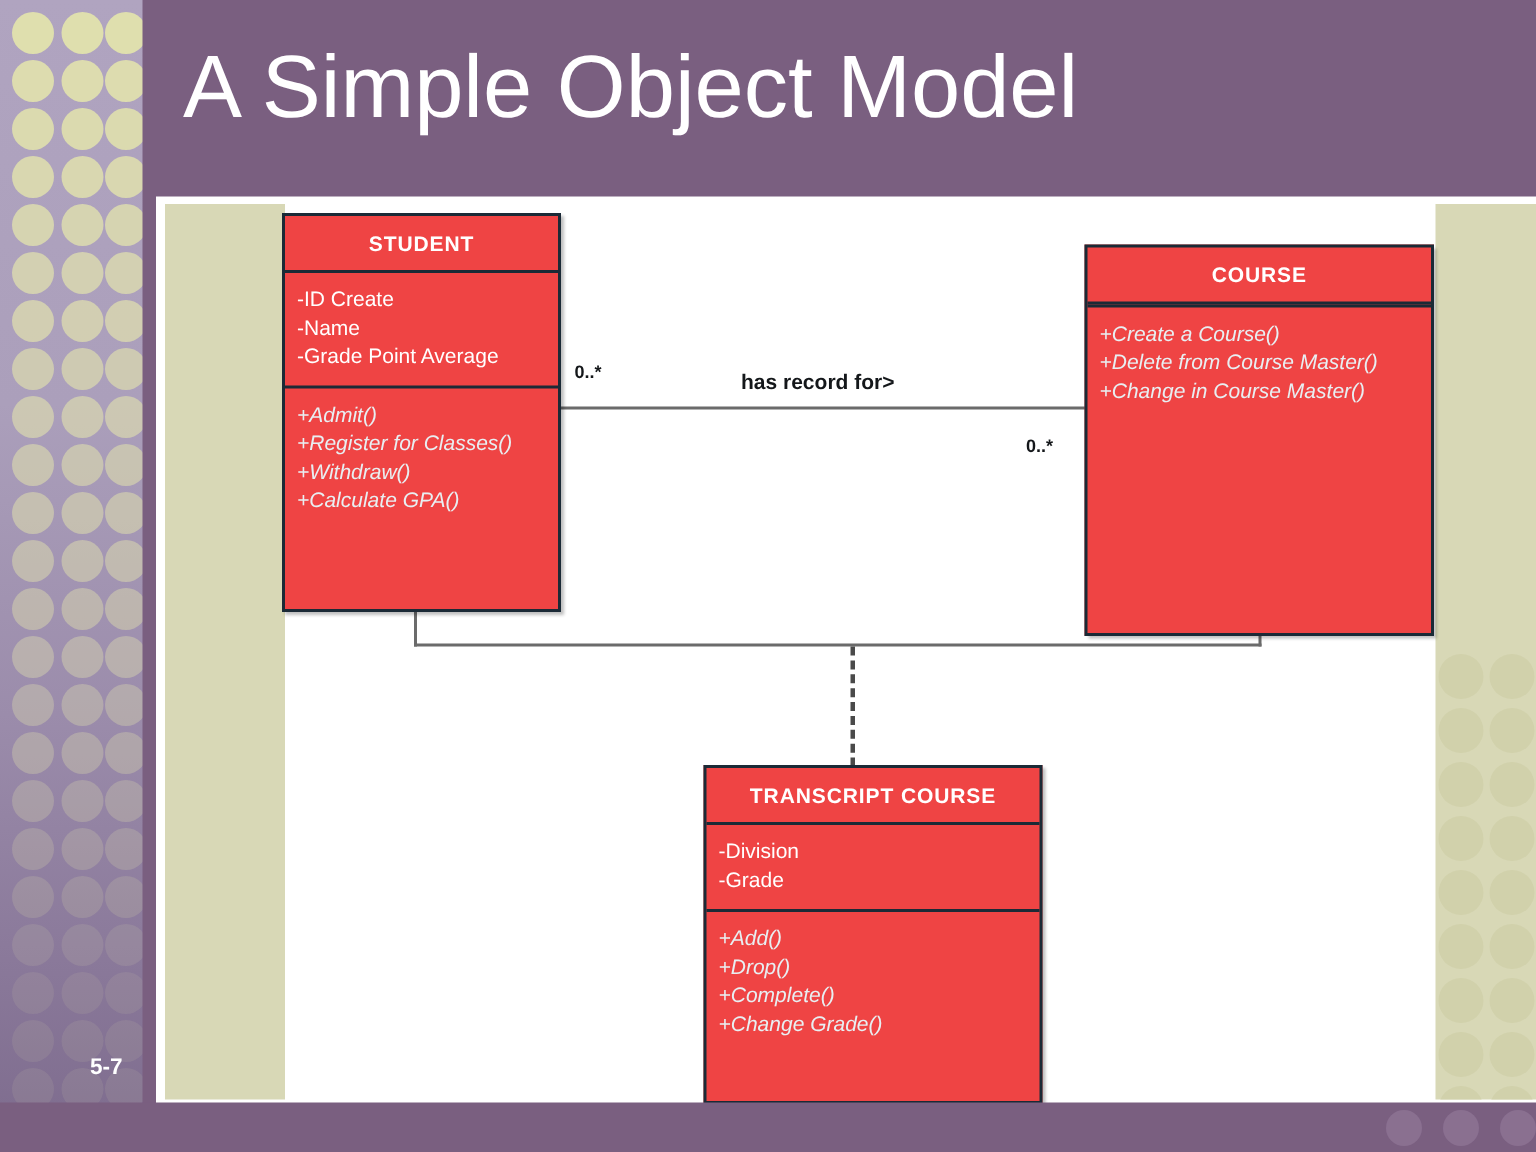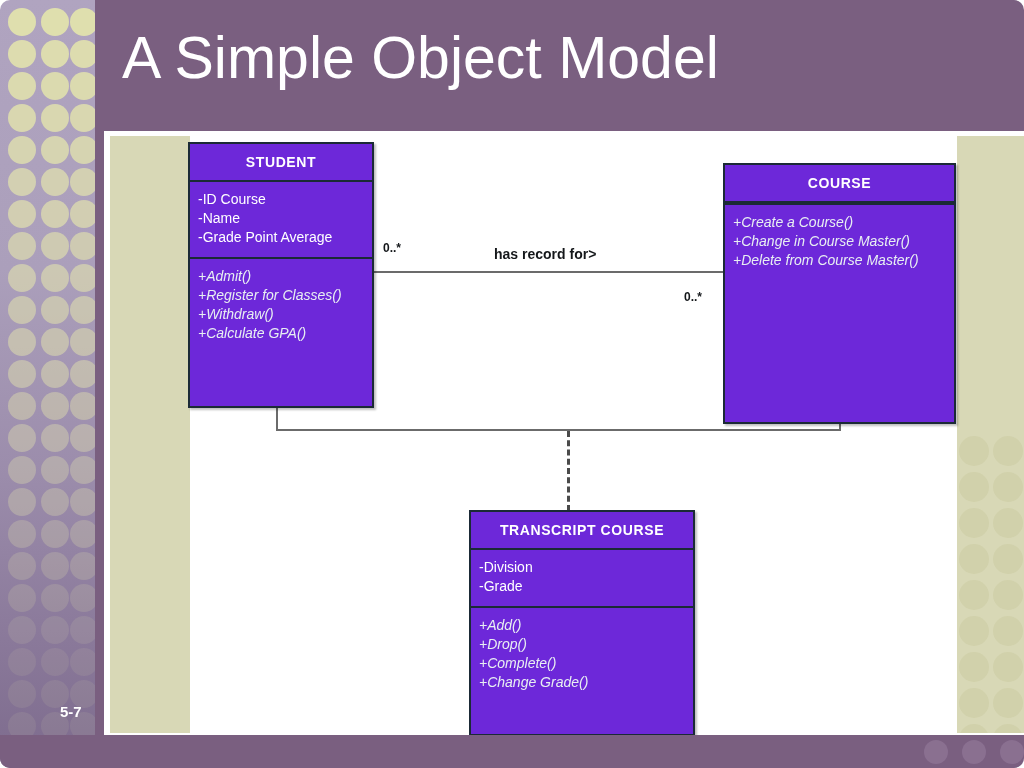--- a/index.html
+++ b/index.html
@@ -2,21 +2,21 @@
 <html><head>
 <meta charset="utf-8">
 <style>
   html,body{margin:0;padding:0;}
   body{
     width:1024px;height:768px;overflow:hidden;
     font-family:"Liberation Sans", sans-serif;
     background:#ffffff;
     position:relative;
   }
-  #slide{position:absolute;left:0;top:0;width:1024px;height:768px;overflow:hidden;background:#fff;border-radius:10px;}
+  #slide{position:absolute;left:0;top:0;width:1024px;height:768px;overflow:hidden;background:#fff;}
 
   
   .sidebar{
     position:absolute;left:0;top:0;width:102px;height:768px;
     background:linear-gradient(180deg,#b0a4c0 0%, #ab9fbb 35%, #9b8cab 62%, #8b7a9b 82%, #7d6b8d 100%);
     overflow:hidden;
   }
   .sidebar .dotgrid{
     position:absolute;left:0;top:0;width:102px;height:768px;
   }
@@ -75,21 +75,21 @@
   }
   .pagenum{
     position:absolute;left:60px;top:703px;
     color:#ffffff;font-size:15px;font-weight:bold;
     font-family:"Liberation Sans", sans-serif;
   }
 
   
   .uml-class{
     position:absolute;
-    background:#6d28d9;
+    background:#ef4444;
     border:2px solid #1b2a36;
     box-sizing:border-box;
     box-shadow:2px 2px 2px rgba(0,0,0,0.25);
   }
   .uml-name{
     text-align:center;
     color:#ffffff;
     font-weight:bold;
     font-size:14px;
     letter-spacing:0.6px;
@@ -255,41 +255,41 @@
   <div class="dline" style="left:567px;top:431px;height:80px;"></div>
 
   <div class="assoc-label" style="left:494px;top:246px;">has record for&gt;</div>
   <div class="mult" style="left:383px;top:241px;">0..*</div>
   <div class="mult" style="left:684px;top:290px;">0..*</div>
 
   <div class="uml-class" style="left:188px;top:142px;width:186px;height:266px;">
     <div class="uml-name">STUDENT</div>
     <div class="uml-sep"></div>
     <div class="uml-attrs">
-      <div>-ID Course</div>
+      <div>-ID Create</div>
       <div>-Name</div>
       <div>-Grade Point Average</div>
     </div>
     <div class="uml-sep"></div>
     <div class="uml-ops">
       <div>+Admit()</div>
       <div>+Register for Classes()</div>
       <div>+Withdraw()</div>
       <div>+Calculate GPA()</div>
     </div>
   </div>
 
   <div class="uml-class" style="left:723px;top:163px;width:233px;height:261px;">
     <div class="uml-name">COURSE</div>
     <div class="uml-sep"></div>
     <div class="uml-sep"></div>
     <div class="uml-ops">
       <div>+Create a Course()</div>
+      <div>+Delete from Course Master()</div>
       <div>+Change in Course Master()</div>
-      <div>+Delete from Course Master()</div>
     </div>
   </div>
 
   <div class="uml-class" style="left:469px;top:510px;width:226px;height:226px;">
     <div class="uml-name">TRANSCRIPT COURSE</div>
     <div class="uml-sep"></div>
     <div class="uml-attrs">
       <div>-Division</div>
       <div>-Grade</div>
     </div>

